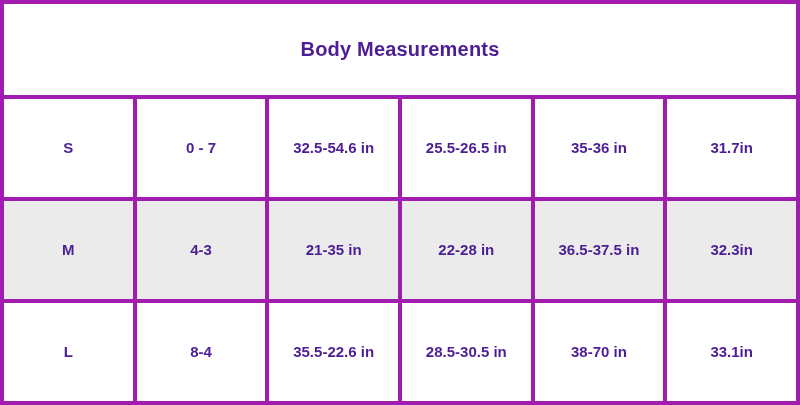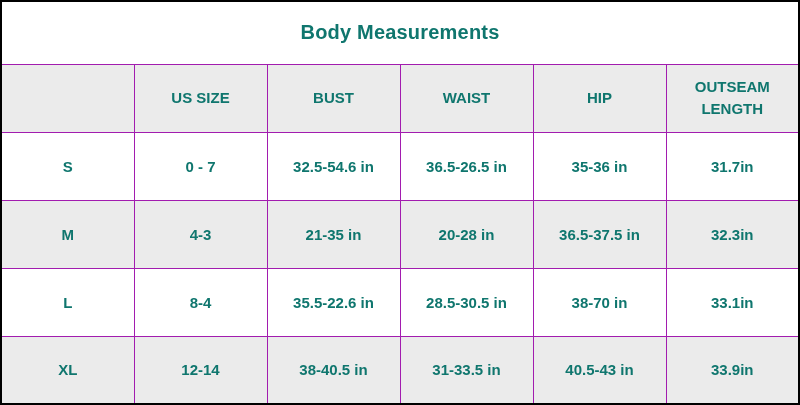--- a/index.html
+++ b/index.html
@@ -16,26 +16,26 @@
   }
   table.size-chart {
     width: 800px;
     height: 405px;
     border-collapse: collapse;
     table-layout: fixed;
     border: 2px solid #000000;
     background: #ffffff;
   }
   table.size-chart td, table.size-chart th {
-    border: 1px solid #a21caf;
+    border: 4px solid #a21caf;
     text-align: center;
     vertical-align: middle;
     padding: 2px 16px;
     box-sizing: border-box;
-    color: #0f766e;
+    color: #4c1d95;
   }
   tr.title-row td {
     height: 63px;
     font-size: 20px;
     font-weight: 600;
     letter-spacing: 0.2px;
     background: #ffffff;
   }
   tr.header-row th {
     height: 68px;
@@ -58,55 +58,39 @@
 </style>
 </head>
 <body>
 
 <div class="chart-wrap">
   <table class="size-chart">
     <tbody>
       <tr class="title-row">
         <td colspan="6">Body Measurements</td>
       </tr>
-      <tr class="header-row">
-        <th></th>
-        <th>US SIZE</th>
-        <th>BUST</th>
-        <th>WAIST</th>
-        <th>HIP</th>
-        <th>OUTSEAM LENGTH</th>
-      </tr>
       <tr class="data-row plain">
         <td>S</td>
         <td>0 - 7</td>
         <td>32.5-54.6 in</td>
-        <td>36.5-26.5 in</td>
+        <td>25.5-26.5 in</td>
         <td>35-36 in</td>
         <td>31.7in</td>
       </tr>
       <tr class="data-row shaded">
         <td>M</td>
         <td>4-3</td>
         <td>21-35 in</td>
-        <td>20-28 in</td>
+        <td>22-28 in</td>
         <td>36.5-37.5 in</td>
         <td>32.3in</td>
       </tr>
       <tr class="data-row plain">
         <td>L</td>
         <td>8-4</td>
         <td>35.5-22.6 in</td>
         <td>28.5-30.5 in</td>
         <td>38-70 in</td>
         <td>33.1in</td>
       </tr>
-      <tr class="data-row shaded">
-        <td>XL</td>
-        <td>12-14</td>
-        <td>38-40.5 in</td>
-        <td>31-33.5 in</td>
-        <td>40.5-43 in</td>
-        <td>33.9in</td>
-      </tr>
     </tbody>
   </table>
 </div>
 
 </body></html>

